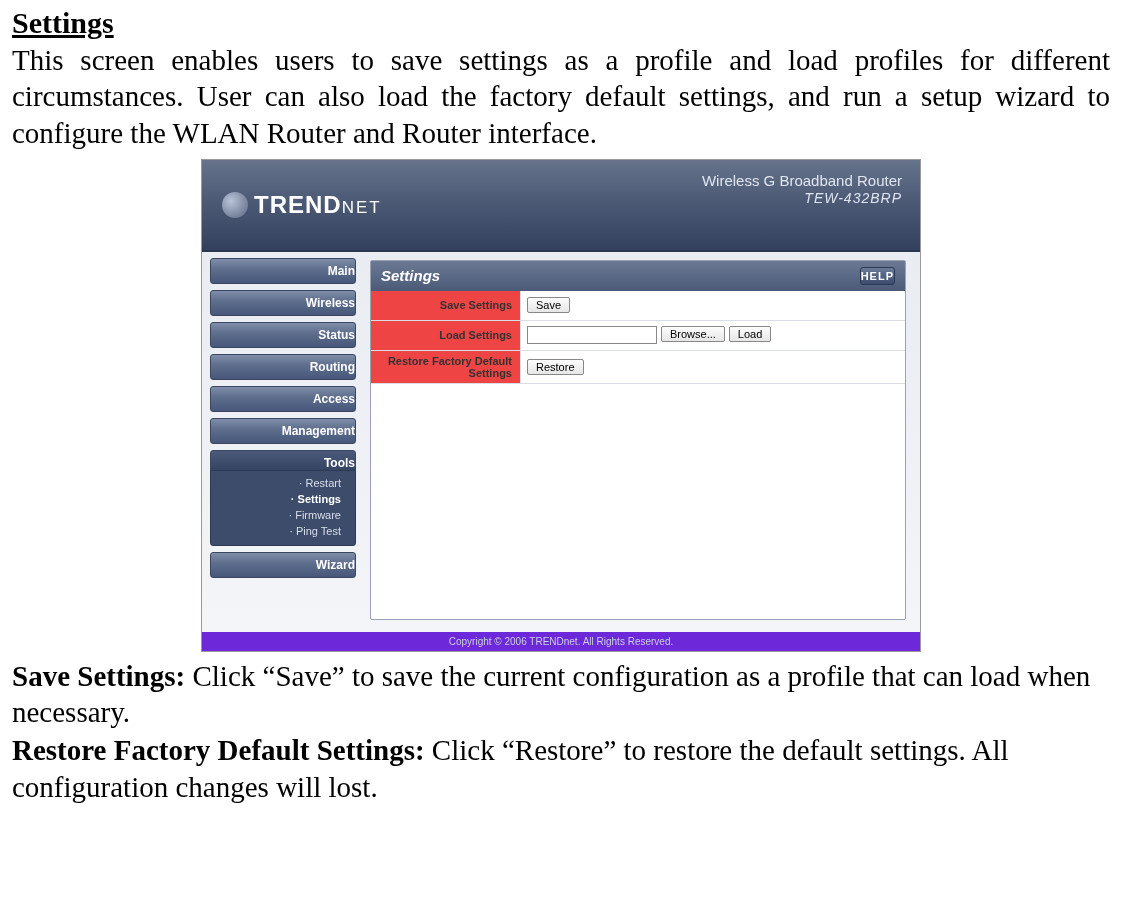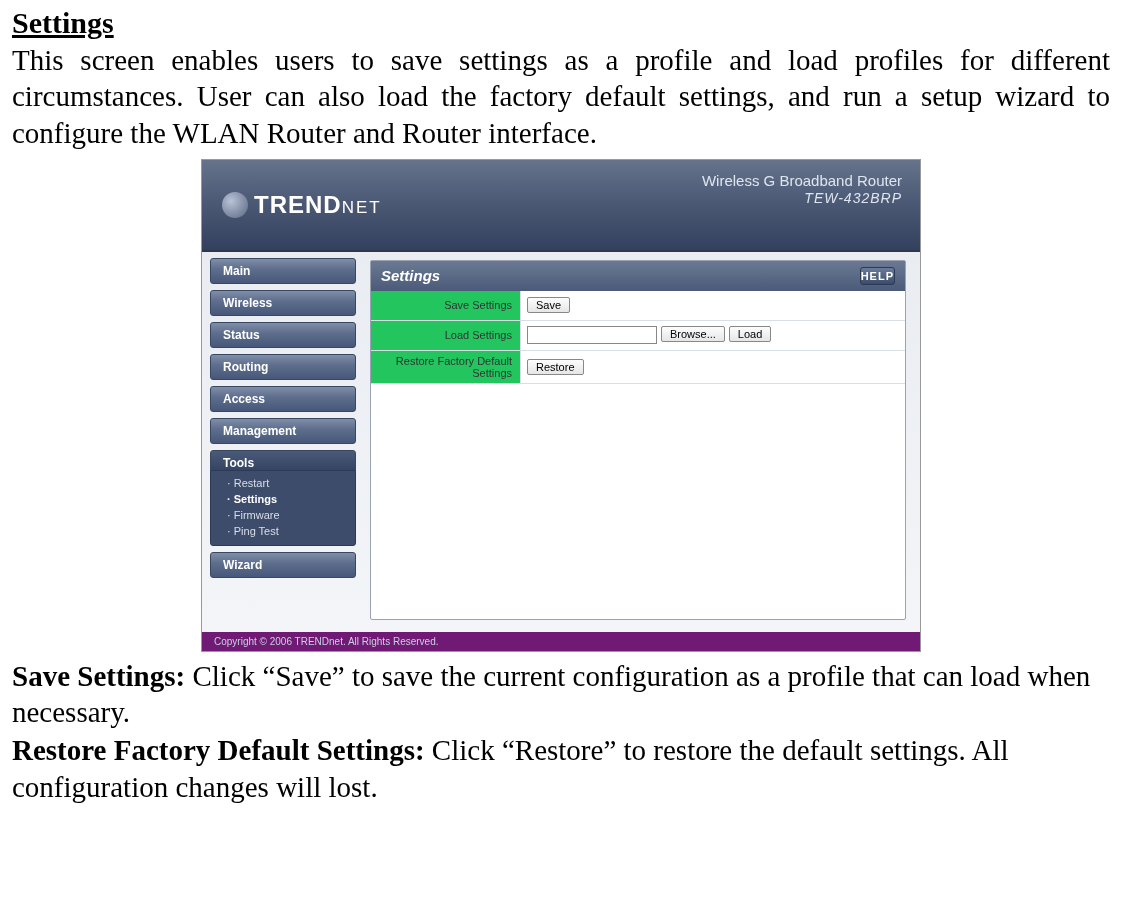--- a/index.html
+++ b/index.html
@@ -72,20 +72,21 @@
 
   
   .ss-body {
     display: flex;
     background: linear-gradient(#e9ecf1, #f3f5f8);
     min-height: 380px;
   }
   .sidebar {
     width: 162px;
     padding: 6px 8px;
+    text-align: right;
   }
   .nav-btn {
     display: block;
     height: 26px;
     line-height: 24px;
     margin-bottom: 6px;
     padding-left: 12px;
     font-size: 12px;
     font-weight: bold;
     color: #fff;
@@ -150,24 +151,24 @@
   .row {
     display: flex;
     border-bottom: 1px solid #d9dde4;
     min-height: 30px;
     align-items: center;
   }
   .row-label {
     width: 150px;
     text-align: right;
     font-size: 11px;
-    font-weight: normal;
+    font-weight: bold;
     color: #333;
     padding: 4px 8px;
-    background: #22c55e;
+    background: #ef4444;
     border-right: 1px solid #d9dde4;
     align-self: stretch;
     display:flex;
     align-items:center;
     justify-content:flex-end;
     line-height:1.1;
   }
   .row-ctrl {
     padding: 3px 6px;
     display: flex;
@@ -186,24 +187,24 @@
   .file-input {
     font-size: 11px;
     border: 1px solid #888;
     background: #fff;
     width: 130px;
     height: 18px;
     padding: 0 2px;
   }
 
   .ss-footer {
-    background: #701a75;
+    background: #6d28d9;
     color: #c9d0de;
     font-size: 10px;
-    text-align: left;
+    text-align: center;
     padding: 4px 12px;
   }
 
   .desc {
     font-size: 29px;
     line-height: 1.25;
     margin: 2px 0;
   }
   .desc b { font-weight: bold; }
 </style>

